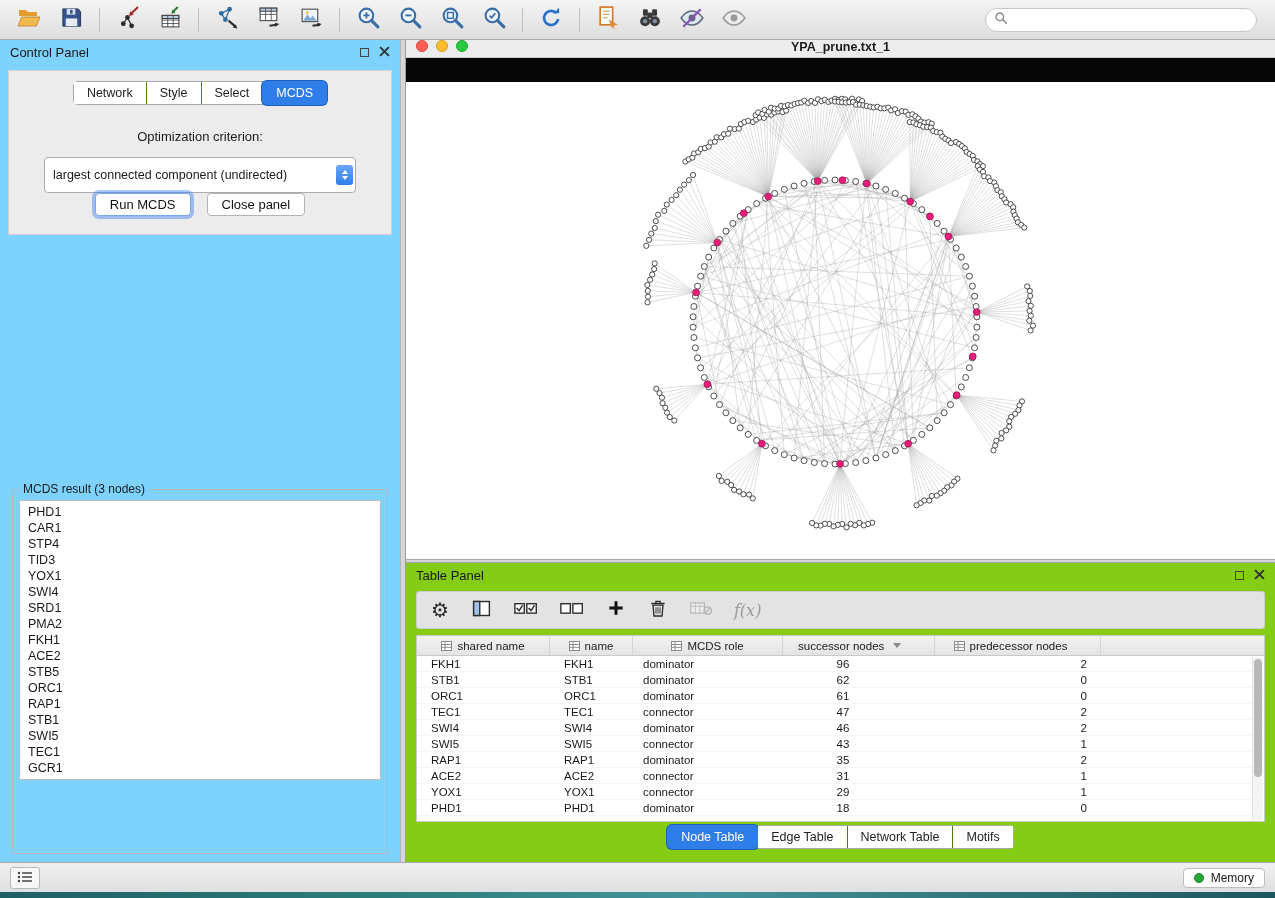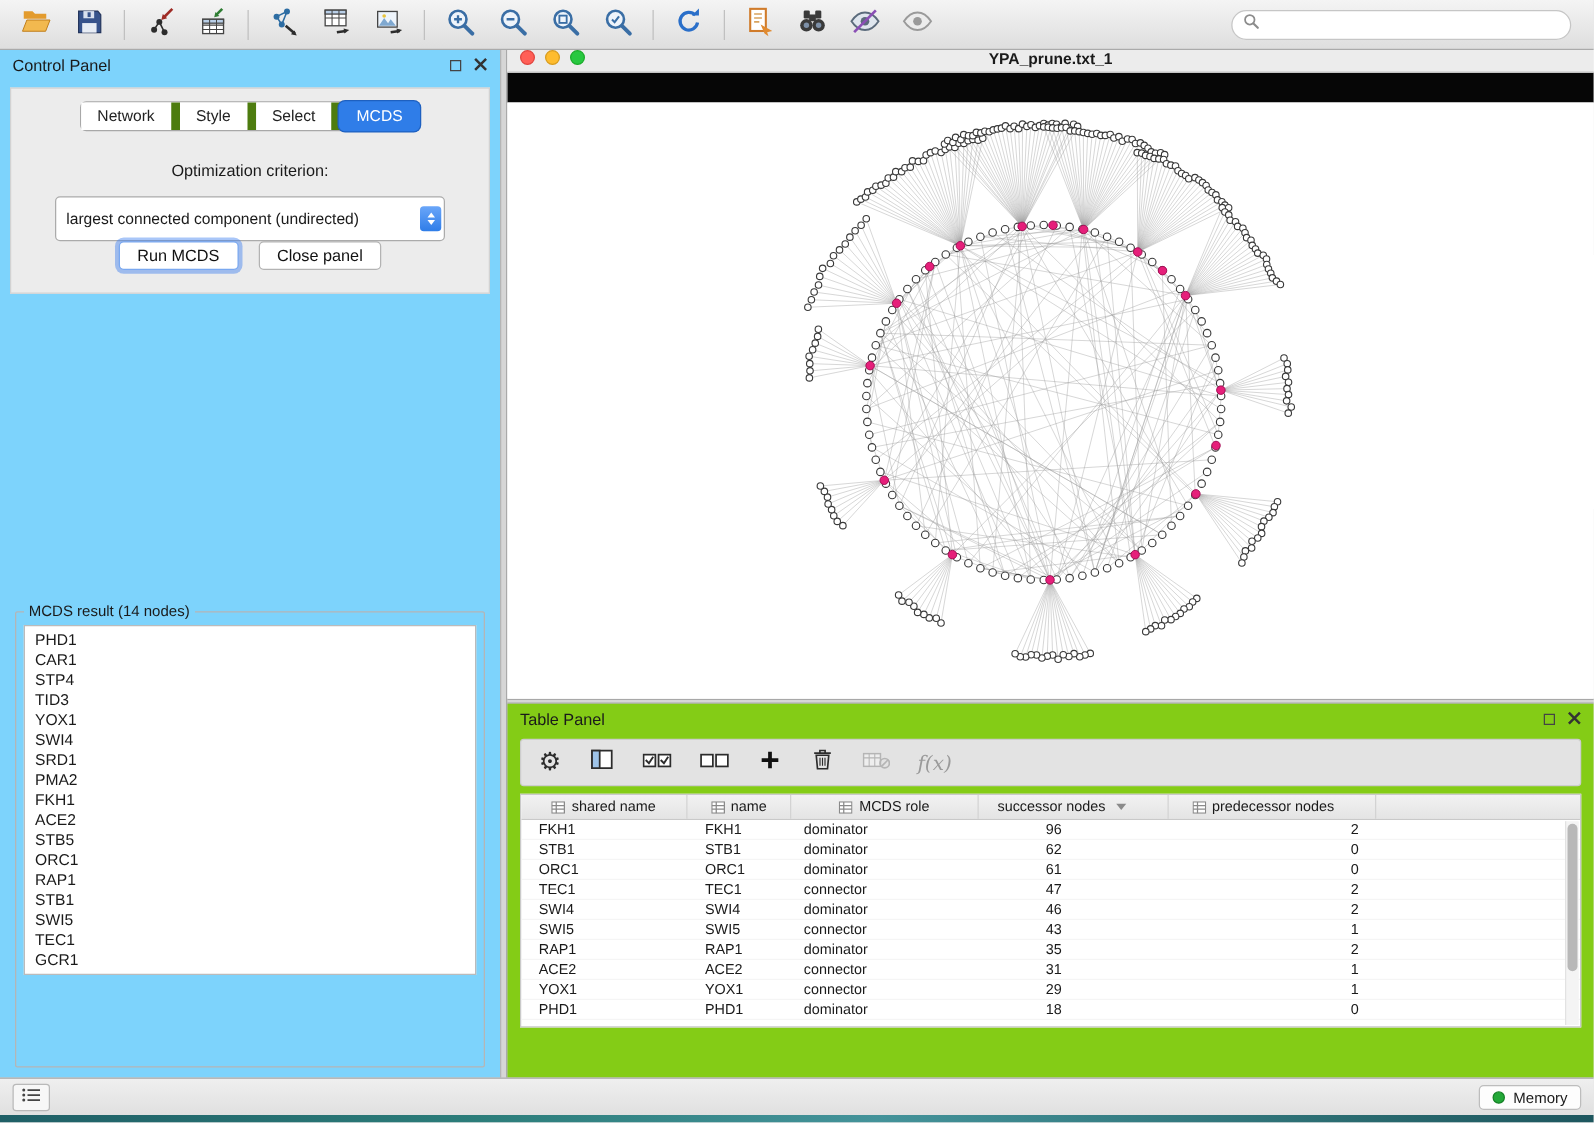--- a/index.html
+++ b/index.html
@@ -24,21 +24,21 @@
 
   
   #control-panel { width:400px; flex:0 0 400px; background:#7dd3fc; display:flex; flex-direction:column; }
   .panel-header { height:24px; display:flex; align-items:center; padding:0 10px; font-size:13px; }
   .panel-header .ph-icons { margin-left:auto; display:flex; gap:10px; align-items:center; }
   .float-box { width:9px; height:9px; border:1.5px solid #444; display:inline-block; }
   .cp-body { flex:1; display:flex; flex-direction:column; padding:6px 8px 8px; min-height:0; }
   .cp-inner { background:#ececec; border:1px solid #d2d2d2; flex:0 0 auto; padding:10px 0 18px;
     display:flex; flex-direction:column; align-items:center; }
   .tabbar { display:inline-flex; background:#fff; border:1px solid #a8a8a8; border-radius:5px; overflow:visible; }
-  .tab { padding:4px 13px; font-size:12.5px; border-right:7px solid #4d7c0f; background:#fff; color:#222; }
+  .tab { padding:4px 13px; font-size:12.5px; border-right:1px solid #4d7c0f; background:#fff; color:#222; }
   .tab:last-child { border-right:none; }
   .tab.active { background:#2f7de8; color:#fff; border-radius:5px; margin:-1px; padding:5px 14px;
     box-shadow:0 0 0 1px #1e60c0; }
   .opt-label { margin-top:24px; font-size:13px; }
   .combo { margin-top:13px; width:312px; height:36px; background:#fff; border:1px solid #ababab;
     border-radius:4px; display:flex; align-items:center; font-size:12.5px; }
   .combo .combo-value { flex:1; padding:0 8px; white-space:nowrap; overflow:hidden; }
   .combo .stepper { width:17px; height:20px; margin:1px 2px; border-radius:3px;
     background:linear-gradient(#6aa6f9,#2f7de8); display:flex; flex-direction:column;
     align-items:center; justify-content:center; gap:2px; }
@@ -289,21 +289,21 @@
                 <span class="down"></span>
               </span>
           </div>
           <div class="btn-row">
             <button class="mac-btn focused">Run MCDS</button>
             <button class="mac-btn">Close panel</button>
           </div>
         </div>
         <div class="cp-spacer"></div>
         <fieldset id="mcds-result">
-          <legend>MCDS result (14 nodes)</legend>
+          <legend>MCDS result (3 nodes)</legend>
           <div id="mcds-list">
               <div class="mcds-item">PHD1</div>
               <div class="mcds-item">CAR1</div>
               <div class="mcds-item">STP4</div>
               <div class="mcds-item">TID3</div>
               <div class="mcds-item">YOX1</div>
               <div class="mcds-item">SWI4</div>
               <div class="mcds-item">SRD1</div>
               <div class="mcds-item">PMA2</div>
               <div class="mcds-item">FKH1</div>
@@ -1256,20 +1256,28 @@
                 <div class="tcell c3">18</div>
                 <div class="tcell c4">0</div>
                 <div class="tcell cfill"></div>
               </div>
             </div>
           <div id="table-scrollbar">
             <div id="table-scroll-thumb"></div>
           </div>
         </div>
 
+        <div id="tp-tabs">
+          <div class="tabbar">
+            <span class="tab active">Node Table</span>
+            <span class="tab">Edge Table</span>
+            <span class="tab">Network Table</span>
+            <span class="tab">Motifs</span>
+          </div>
+        </div>
       </div>
     </div>
   </div>
 
   <div id="status-bar">
     <div id="list-btn">
       <span><svg width="16" height="12" viewBox="0 0 16 12">
             <circle cx="2" cy="2" r="1.2" fill="#444"></circle>
             <circle cx="2" cy="6" r="1.2" fill="#444"></circle>
             <circle cx="2" cy="10" r="1.2" fill="#444"></circle>

